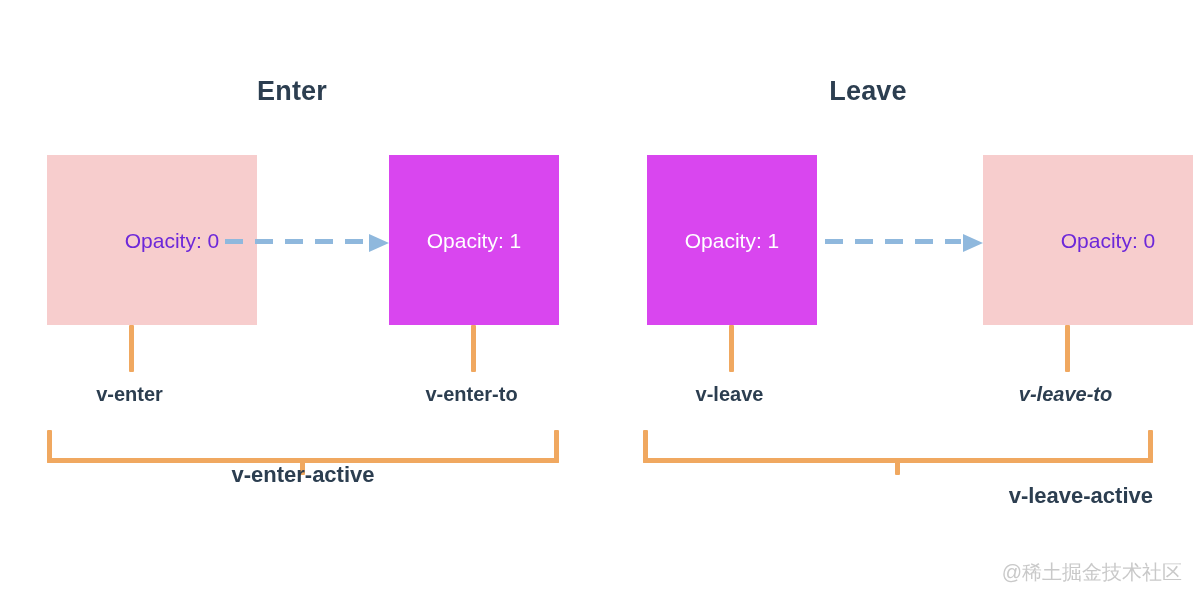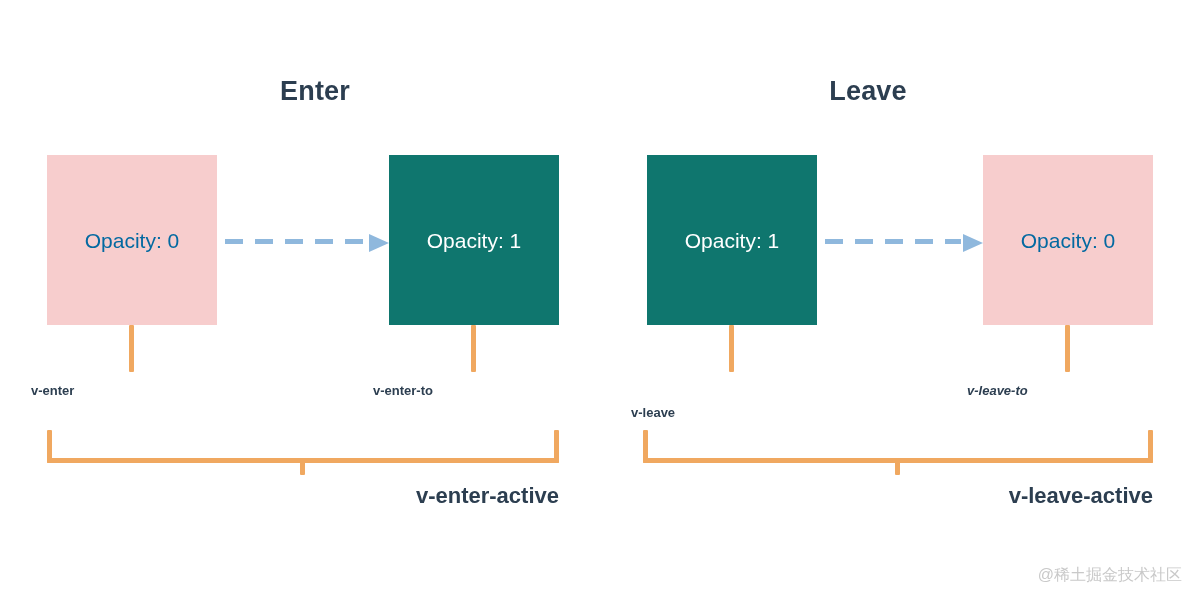--- a/index.html
+++ b/index.html
@@ -23,22 +23,22 @@
   }
 
   .state-box {
     position:absolute;
     width:170px; height:170px;
     display:flex; align-items:center; justify-content:center;
     font-size:21px;
     line-height:1;
     white-space:nowrap;
   }
-  .box-faded { background:#f7cdcd; color:#0369a1; }
-  .box-solid { background:#0f766e; color:#ffffff; }
+  .box-faded { background:#f7cdcd; color:#6d28d9;padding-left:40px; }
+  .box-solid { background:#d946ef; color:#ffffff; }
 
   .arrow-wrap { position:absolute; height:14px; }
   .arrow-dash {
     position:absolute; top:5px; left:0; height:5px;
     background-image:linear-gradient(to right,#8fb8dd 0, #8fb8dd 18px, rgba(0,0,0,0) 18px, rgba(0,0,0,0) 30px);
     background-size:30px 5px;
     background-repeat:repeat-x;
   }
   .arrow-head {
     position:absolute; top:0px;
@@ -50,25 +50,25 @@
 
   .tick {
     position:absolute;
     width:5px;
     background:#f0a860;
     border-radius:1px;
   }
 
   .state-label {
     position:absolute;
-    font-size:13px;
+    font-size:20px;
     font-weight:bold;
     color:#2c3e50;
     white-space:nowrap;
-    text-align:left;
+    text-align:center;
   }
 
   .bracket { position:absolute; }
   .bracket .bar {
     position:absolute; left:0; height:5px; background:#f0a860;
     border-radius:1px;
   }
   .bracket .cap {
     position:absolute; top:0; width:5px; background:#f0a860;
     border-radius:1px;
@@ -83,33 +83,33 @@
     font-size:22px;
     font-weight:bold;
     color:#2c3e50;
     white-space:nowrap;
     text-align:center;
   }
 
   .watermark {
     position:absolute;
     right:18px; bottom:14px;
-    font-size:16px;
+    font-size:20px;
     color:#c9c9c9;
     white-space:nowrap;
   }
 </style>
 </head>
 <body>
 
 <div id="stage">
 
   <div>
 
-    <div class="section-title" style="left:59px; top:76px; width:512px;">Enter</div>
+    <div class="section-title" style="left:36px; top:76px; width:512px;">Enter</div>
 
     <div class="state-box box-faded" style="left:47px; top:155px;">
       <span>Opacity: 0</span>
     </div>
 
     <div class="arrow-wrap" style="left:225px; top:234px; width:164px;">
       <div class="arrow-dash" style="width:142px;"></div>
       <div class="arrow-head" style="left:144px;"></div>
     </div>
 
@@ -123,21 +123,21 @@
     <div class="state-label" style="left:31px; top:383px; width:197px;">v-enter</div>
     <div class="state-label" style="left:373px; top:383px; width:197px;">v-enter-to</div>
 
     <div class="bracket" style="left:47px; top:430px; width:512px; height:45px;">
       <div class="cap" style="left:0px; height:33px;"></div>
       <div class="bar" style="top:28px; width:512px;"></div>
       <div class="cap" style="left:507px; height:33px;"></div>
       <div class="stub" style="left:253px; top:28px; height:17px;"></div>
     </div>
 
-    <div class="active-label" style="left:47px; top:483px; width:512px;text-align:right;">v-enter-active</div>
+    <div class="active-label" style="left:47px; top:462px; width:512px;">v-enter-active</div>
   </div>
 
   <div>
 
     <div class="section-title" style="left:613px; top:76px; width:510px;">Leave</div>
 
     <div class="state-box box-solid" style="left:647px; top:155px;">
       <span>Opacity: 1</span>
     </div>
 
@@ -146,21 +146,21 @@
       <div class="arrow-head" style="left:138px;"></div>
     </div>
 
     <div class="state-box box-faded" style="left:983px; top:155px;">
       <span>Opacity: 0</span>
     </div>
 
     <div class="tick" style="left:729px; top:325px; height:47px;"></div>
     <div class="tick" style="left:1065px; top:325px; height:47px;"></div>
 
-    <div class="state-label" style="left:631px; top:405px; width:197px;">v-leave</div>
+    <div class="state-label" style="left:631px; top:383px; width:197px;">v-leave</div>
     <div class="state-label" style="left:967px; top:383px; width:197px;font-style:italic;">v-leave-to</div>
 
     <div class="bracket" style="left:643px; top:430px; width:510px; height:45px;">
       <div class="cap" style="left:0px; height:33px;"></div>
       <div class="bar" style="top:28px; width:510px;"></div>
       <div class="cap" style="left:505px; height:33px;"></div>
       <div class="stub" style="left:252px; top:28px; height:17px;"></div>
     </div>
 
     <div class="active-label" style="left:643px; top:483px; width:510px;text-align:right;">v-leave-active</div>

